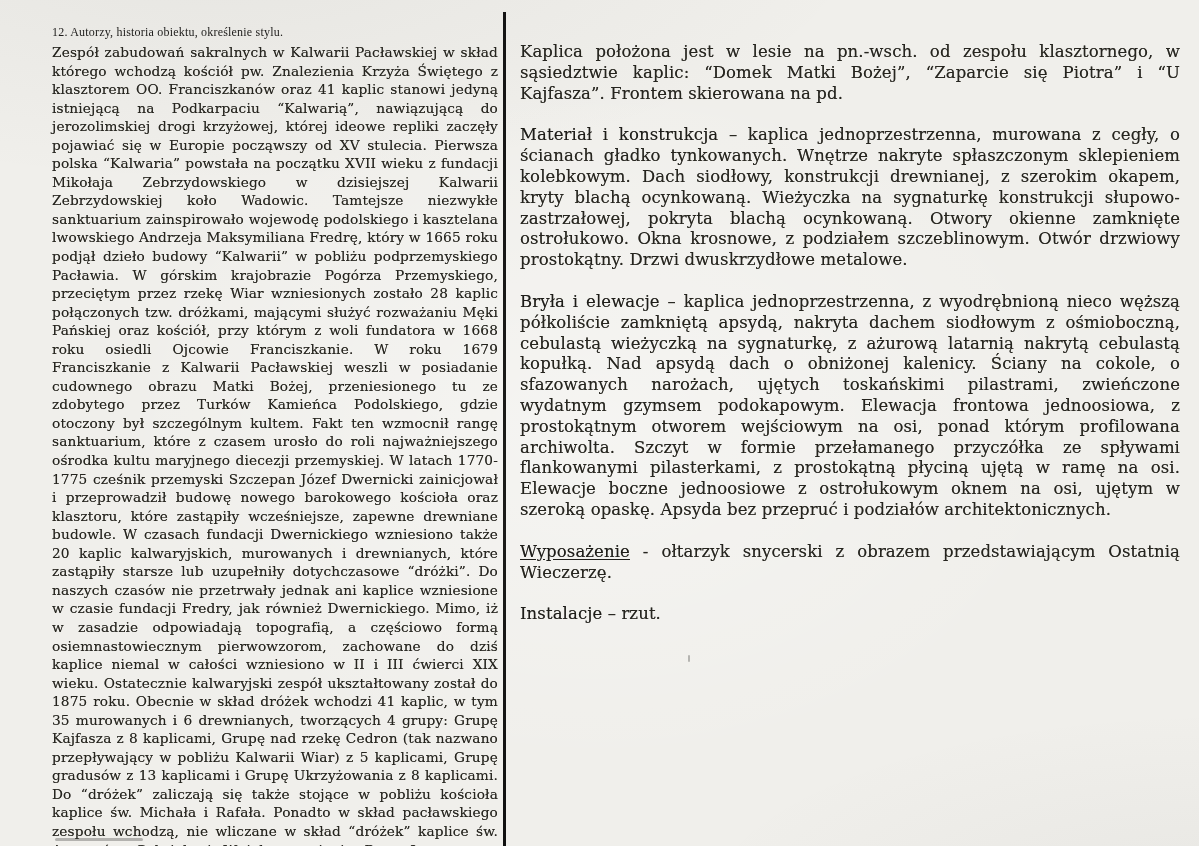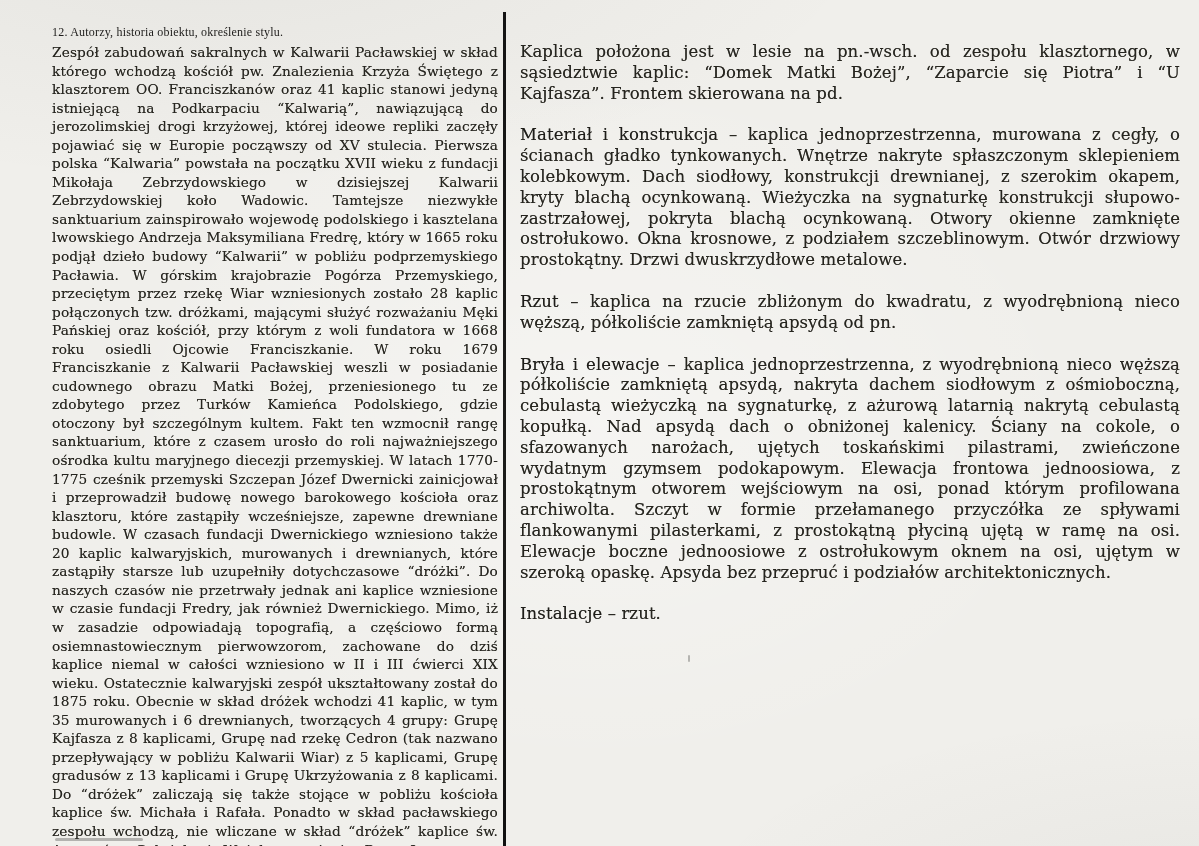--- a/index.html
+++ b/index.html
@@ -61,24 +61,24 @@
   <div class="col col-left">
     <p>Zespół zabudowań sakralnych w Kalwarii Pacławskiej w skład którego wchodzą kościół pw. Znalezienia Krzyża Świętego z klasztorem OO. Franciszkanów oraz 41 kaplic stanowi jedyną istniejącą na Podkarpaciu “Kalwarią”, nawiązującą do jerozolimskiej drogi krzyżowej, której ideowe repliki zaczęły pojawiać się w Europie począwszy od XV stulecia. Pierwsza polska “Kalwaria” powstała na początku XVII wieku z fundacji Mikołaja Zebrzydowskiego w dzisiejszej Kalwarii Zebrzydowskiej koło Wadowic. Tamtejsze niezwykłe sanktuarium zainspirowało wojewodę podolskiego i kasztelana lwowskiego Andrzeja Maksymiliana Fredrę, który w 1665 roku podjął dzieło budowy “Kalwarii” w pobliżu podprzemyskiego Pacławia. W górskim krajobrazie Pogórza Przemyskiego, przeciętym przez rzekę Wiar wzniesionych zostało 28 kaplic połączonych tzw. dróżkami, mającymi służyć rozważaniu Męki Pańskiej oraz kościół, przy którym z woli fundatora w 1668 roku osiedli Ojcowie Franciszkanie. W roku 1679 Franciszkanie z Kalwarii Pacławskiej weszli w posiadanie cudownego obrazu Matki Bożej, przeniesionego tu ze zdobytego przez Turków Kamieńca Podolskiego, gdzie otoczony był szczególnym kultem. Fakt ten wzmocnił rangę sanktuarium, które z czasem urosło do roli najważniejszego ośrodka kultu maryjnego diecezji przemyskiej. W latach 1770-1775 cześnik przemyski Szczepan Józef Dwernicki zainicjował i przeprowadził budowę nowego barokowego kościoła oraz klasztoru, które zastąpiły wcześniejsze, zapewne drewniane budowle. W czasach fundacji Dwernickiego wzniesiono także 20 kaplic kalwaryjskich, murowanych i drewnianych, które zastąpiły starsze lub uzupełniły dotychczasowe “dróżki”. Do naszych czasów nie przetrwały jednak ani kaplice wzniesione w czasie fundacji Fredry, jak również Dwernickiego. Mimo, iż w zasadzie odpowiadają topografią, a częściowo formą osiemnastowiecznym pierwowzorom, zachowane do dziś kaplice niemal w całości wzniesiono w II i III ćwierci XIX wieku. Ostatecznie kalwaryjski zespół ukształtowany został do 1875 roku. Obecnie w skład dróżek wchodzi 41 kaplic, w tym 35 murowanych i 6 drewnianych, tworzących 4 grupy: Grupę Kajfasza z 8 kaplicami, Grupę nad rzekę Cedron (tak nazwano przepływający w pobliżu Kalwarii Wiar) z 5 kaplicami, Grupę gradusów z 13 kaplicami i Grupę Ukrzyżowania z 8 kaplicami. Do “dróżek” zaliczają się także stojące w pobliżu kościoła kaplice św. Michała i Rafała. Ponadto w skład pacławskiego zespołu wchodzą, nie wliczane w skład “dróżek” kaplice św. Anny, św. Gabriela i Wniebowstąpienia Pana Jezusa oraz pustelnia św. Marii Magdaleny, a także kaplica grobowa Tyszkowskich.</p>
 
   </div>
 
   <div class="col col-right">
     <p class="sec">Kaplica położona jest w lesie na pn.-wsch. od zespołu klasztornego, w sąsiedztwie kaplic: “Domek Matki Bożej”, “Zaparcie się Piotra” i “U Kajfasza”. Frontem skierowana na pd.</p>
 
     <p class="sec"><b class="lbl">Materiał i konstrukcja</b><span> – </span><span>kaplica jednoprzestrzenna, murowana z cegły, o ścianach gładko tynkowanych. Wnętrze nakryte spłaszczonym sklepieniem kolebkowym. Dach siodłowy, konstrukcji drewnianej, z szerokim okapem, kryty blachą ocynkowaną. Wieżyczka na sygnaturkę konstrukcji słupowo-zastrzałowej, pokryta blachą ocynkowaną. Otwory okienne zamknięte ostrołukowo. Okna krosnowe, z podziałem szczeblinowym. Otwór drzwiowy prostokątny. Drzwi dwuskrzydłowe metalowe.</span></p>
 
-    <p class="sec"><b class="lbl">Rzut</b><span> – </span><span>kaplica na rzucie zbliżonym do kwadratu, z wyodrębnioną nieco węższą, półkoliście zamkniętą apsydą od pn.</span></p>
 
     <p class="sec"><b class="lbl">Bryła i elewacje</b><span> – </span><span>kaplica jednoprzestrzenna, z wyodrębnioną nieco węższą półkoliście zamkniętą apsydą, nakryta dachem siodłowym z ośmioboczną, cebulastą wieżyczką na sygnaturkę, z ażurową latarnią nakrytą cebulastą kopułką. Nad apsydą dach o obniżonej kalenicy. Ściany na cokole, o sfazowanych narożach, ujętych toskańskimi pilastrami, zwieńczone wydatnym gzymsem podokapowym. Elewacja frontowa jednoosiowa, z prostokątnym otworem wejściowym na osi, ponad którym profilowana archiwolta. Szczyt w formie przełamanego przyczółka ze spływami flankowanymi pilasterkami, z prostokątną płyciną ujętą w ramę na osi. Elewacje boczne jednoosiowe z ostrołukowym oknem na osi, ujętym w szeroką opaskę. Apsyda bez przepruć i podziałów architektonicznych.</span></p>
 
+    <p class="sec"><b class="lbl u">Wyposażenie</b><span> - </span><span>ołtarzyk snycerski z obrazem przedstawiającym Ostatnią Wieczerzę.</span></p>
 
     <p class="sec"><b class="lbl">Instalacje</b><span> – </span><span>rzut.</span></p>
   </div>
 
   <div class="artifact artifact-bottom"></div>
   <div class="artifact artifact-speck"></div>
 
 </div>
 
 </body></html>

